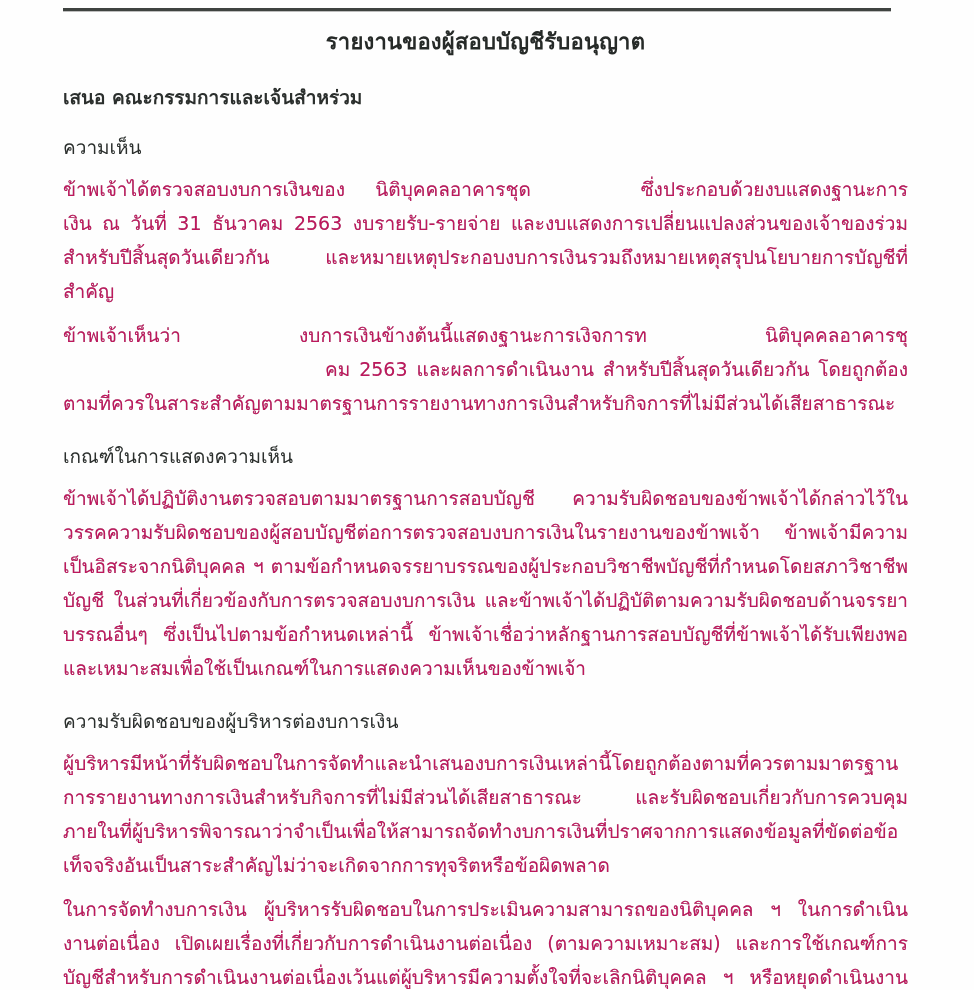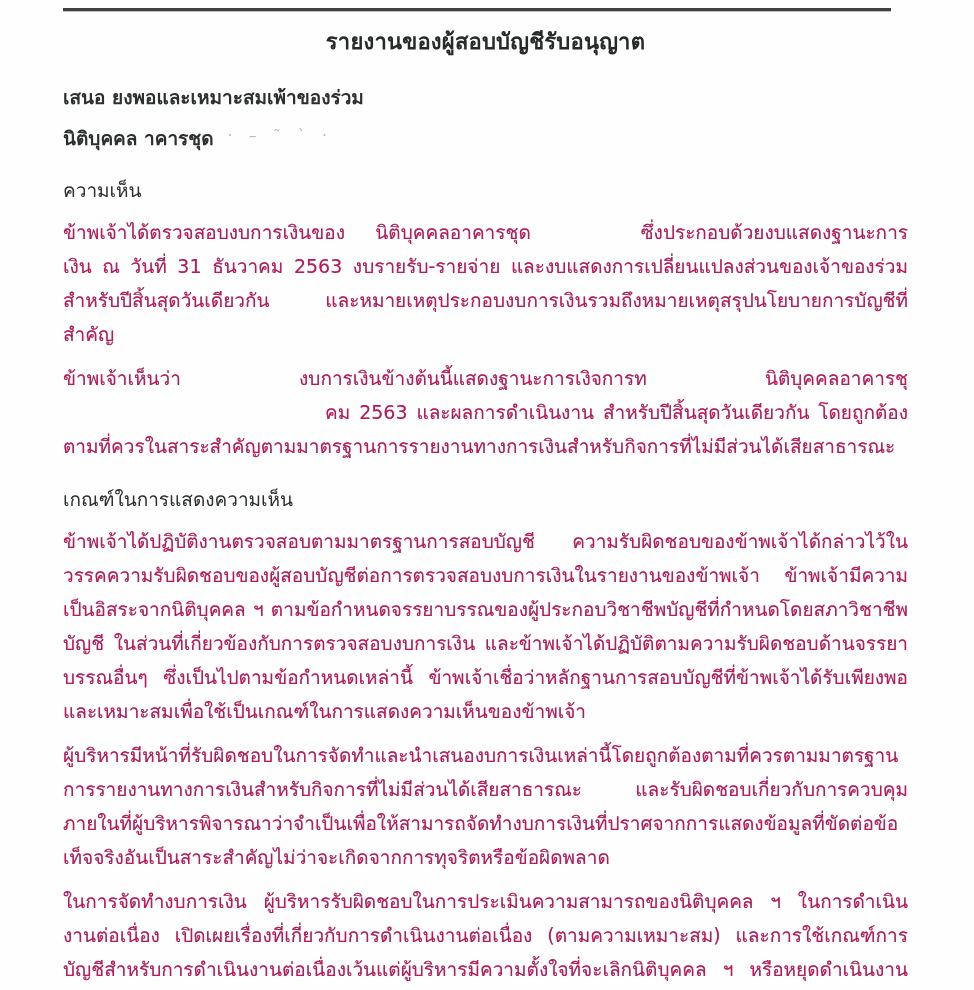--- a/index.html
+++ b/index.html
@@ -82,32 +82,32 @@
 </style>
 </head>
 <body>
 
 <div class="page">
 
   <div class="top-rule"></div>
 
   <h1 class="doc-title">รายงานของผู้สอบบัญชีรับอนุญาต</h1>
 
-  <p class="bold-line">เสนอ ยงพอและเหมาะสมเพ้าของร่วม</p>
+  <p class="bold-line">เสนอ คณะกรรมการและเจ้นสำหร่วม</p>
 
-  <p class="bold-line entity-line"><span>นิติบุคคล าคารชุด</span><span class="smudge">· – ˜ ` ·</span></p>
 
   <h2 class="section-heading">ความเห็น</h2>
 
   <p class="body-para"><span>ข้าพเจ้าได้ตรวจสอบงบการเงินของ นิติบุคคลอาคารชุด</span><span class="redact-gap gap-1"></span><span>ซึ่งประกอบด้วยงบแสดงฐานะการเงิน ณ วันที่ 31 ธันวาคม 2563 งบรายรับ-รายจ่าย และงบแสดงการเปลี่ยนแปลงส่วนของเจ้าของร่วม สำหรับปีสิ้นสุดวันเดียวกัน และหมายเหตุประกอบงบการเงินรวมถึงหมายเหตุสรุปนโยบายการบัญชีที่สำคัญ</span></p>
 
   <p class="body-para"><span>ข้าพเจ้าเห็นว่า งบการเงินข้างต้นนี้แสดงฐานะการเงิจการท นิติบุคคลอาคารชุ</span><span class="redact-gap gap-2"></span><span>คม 2563 และผลการดำเนินงาน สำหรับปีสิ้นสุดวันเดียวกัน โดยถูกต้องตามที่ควรในสาระสำคัญตามมาตรฐานการรายงานทางการเงินสำหรับกิจการที่ไม่มีส่วนได้เสียสาธารณะ</span></p>
 
   <h2 class="section-heading">เกณฑ์ในการแสดงความเห็น</h2>
 
   <p class="body-para">ข้าพเจ้าได้ปฏิบัติงานตรวจสอบตามมาตรฐานการสอบบัญชี ความรับผิดชอบของข้าพเจ้าได้กล่าวไว้ในวรรคความรับผิดชอบของผู้สอบบัญชีต่อการตรวจสอบงบการเงินในรายงานของข้าพเจ้า ข้าพเจ้ามีความเป็นอิสระจากนิติบุคคล ฯ ตามข้อกำหนดจรรยาบรรณของผู้ประกอบวิชาชีพบัญชีที่กำหนดโดยสภาวิชาชีพบัญชี ในส่วนที่เกี่ยวข้องกับการตรวจสอบงบการเงิน และข้าพเจ้าได้ปฏิบัติตามความรับผิดชอบด้านจรรยาบรรณอื่นๆ ซึ่งเป็นไปตามข้อกำหนดเหล่านี้ ข้าพเจ้าเชื่อว่าหลักฐานการสอบบัญชีที่ข้าพเจ้าได้รับเพียงพอและเหมาะสมเพื่อใช้เป็นเกณฑ์ในการแสดงความเห็นของข้าพเจ้า</p>
 
+  <h2 class="section-heading">ความรับผิดชอบของผู้บริหารต่องบการเงิน</h2>
 
   <p class="body-para">ผู้บริหารมีหน้าที่รับผิดชอบในการจัดทำและนำเสนองบการเงินเหล่านี้โดยถูกต้องตามที่ควรตามมาตรฐานการรายงานทางการเงินสำหรับกิจการที่ไม่มีส่วนได้เสียสาธารณะ และรับผิดชอบเกี่ยวกับการควบคุมภายในที่ผู้บริหารพิจารณาว่าจำเป็นเพื่อให้สามารถจัดทำงบการเงินที่ปราศจากการแสดงข้อมูลที่ขัดต่อข้อเท็จจริงอันเป็นสาระสำคัญไม่ว่าจะเกิดจากการทุจริตหรือข้อผิดพลาด</p>
 
   <p class="body-para">ในการจัดทำงบการเงิน ผู้บริหารรับผิดชอบในการประเมินความสามารถของนิติบุคคล ฯ ในการดำเนินงานต่อเนื่อง เปิดเผยเรื่องที่เกี่ยวกับการดำเนินงานต่อเนื่อง (ตามความเหมาะสม) และการใช้เกณฑ์การบัญชีสำหรับการดำเนินงานต่อเนื่องเว้นแต่ผู้บริหารมีความตั้งใจที่จะเลิกนิติบุคคล ฯ หรือหยุดดำเนินงานหรือไม่สามารถดำเนินงานต่อเนื่องต่อไปได้</p>
 
 </div>
 
 </body></html>

